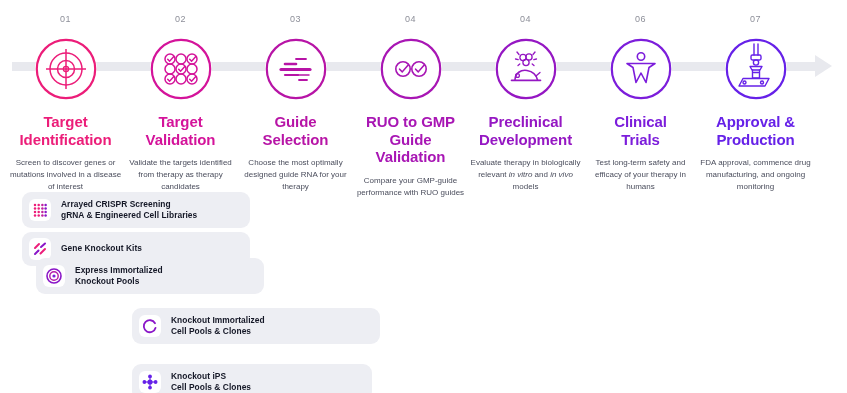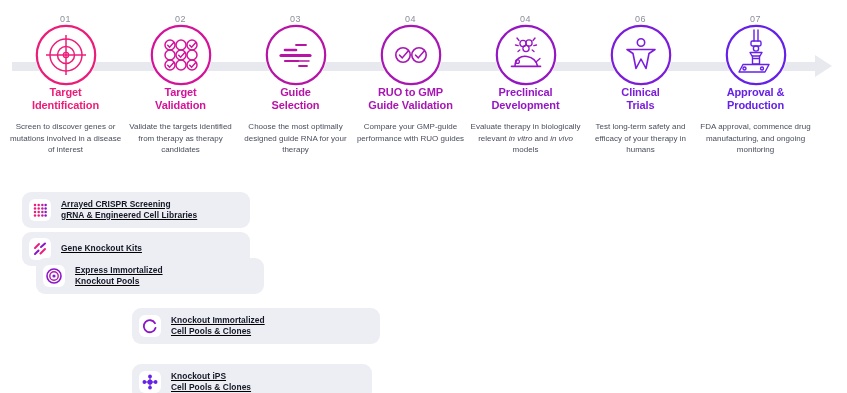--- a/index.html
+++ b/index.html
@@ -49,36 +49,37 @@
     display: flex;
     flex-direction: column;
     align-items: center;
     text-align: center;
   }
   .step-num {
     font-size: 9px;
     color: #8d8f99;
     letter-spacing: .4px;
     margin-top: 14px;
-    margin-bottom: 0;
+    margin-bottom: 14px;
     font-family: "Liberation Sans", sans-serif;
   }
   .step-circle {
     width: 62px;
     height: 62px;
     border-radius: 50%;
     background: #ffffff;
     display: flex;
     align-items: center;
     justify-content: center;
     position: relative;
     z-index: 3;
   }
   .step-title {
-    font-size: 11px;
+    margin-top: 13px;
+    font-size: 15px;
     font-weight: bold;
     line-height: 1.18;
     letter-spacing: -.1px;
   }
   .step-desc {
     margin-top: 9px;
     font-size: 8px;
     line-height: 1.45;
     color: #4a4d5c;
     width: 112px;
@@ -87,21 +88,20 @@
 
   
   .chip {
     position: absolute;
     display: flex;
     align-items: center;
     background: #edeef3;
     border-radius: 9px;
     padding: 6px 14px 6px 7px;
     height: 34px;
-    text-decoration: underline;
   }
   .chip-icon {
     width: 22px;
     height: 22px;
     border-radius: 6px;
     background: #ffffff;
     display: flex;
     align-items: center;
     justify-content: center;
     flex: 0 0 auto;

